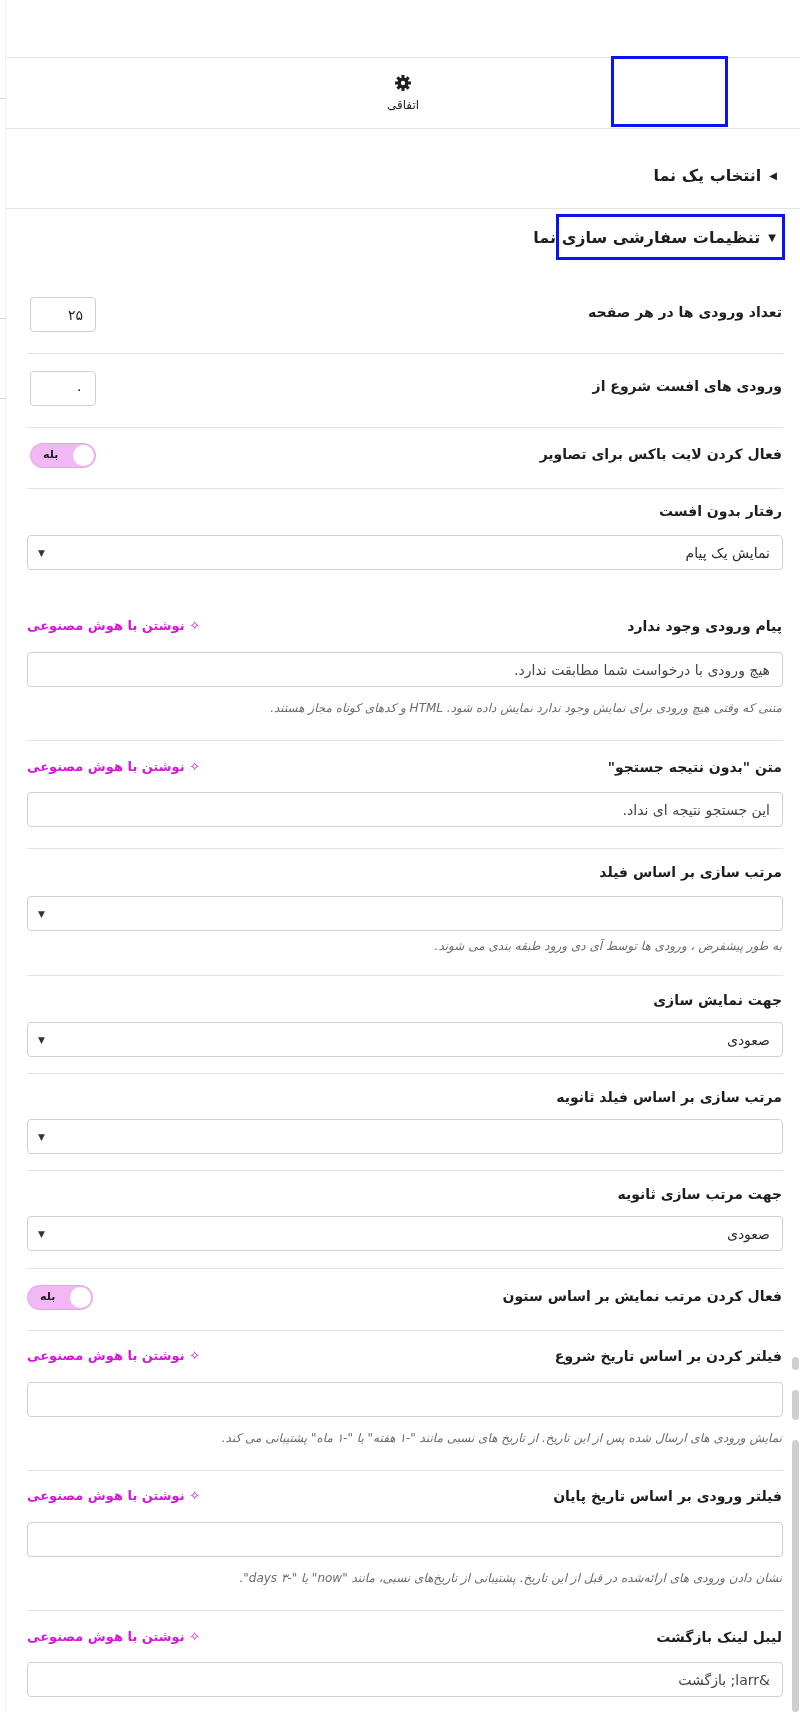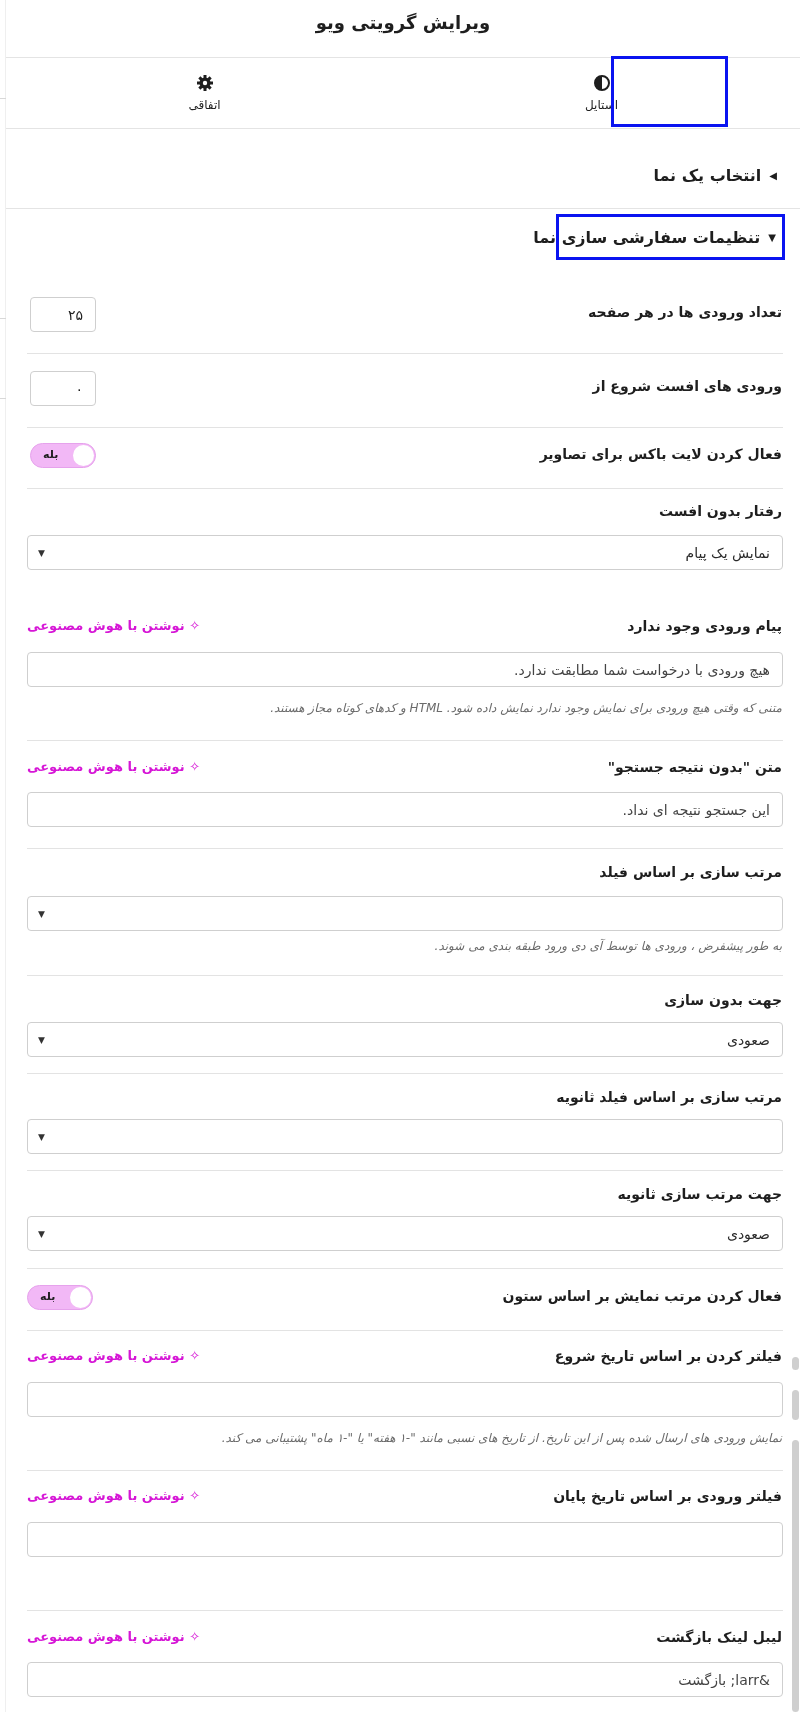--- a/index.html
+++ b/index.html
@@ -43,33 +43,23 @@
 </head>
 <body>
 
 <div class="left-edge"></div>
 <div class="left-tick" style="top:98px"></div>
 <div class="left-tick" style="top:318px"></div>
 <div class="left-tick" style="top:398px"></div>
 
 <div class="panel">
 
-  <div class="title">ویرایش گرویتی ویو</div>
   <div class="hdiv" style="top:57px"></div>
 
   <div class="tabs">
-    <div class="tab">
-      <span class="ico">
-        <svg width="18" height="18" viewBox="0 0 18 18">
-            <circle cx="9" cy="9" r="7" fill="none" stroke="#1e1e1e" stroke-width="2"></circle>
-            <path d="M9 2a7 7 0 0 0 0 14z" fill="#1e1e1e"></path>
-          </svg>
-      </span>
-      <span>استایل</span>
-    </div>
     <div class="tab">
       <span class="ico">
         <svg width="18" height="18" viewBox="0 0 18 18">
             <g fill="#1e1e1e">
               <circle cx="9" cy="9" r="5.5"></circle>
               <rect x="7.5" y="1" width="3" height="4"></rect>
               <rect x="7.5" y="13" width="3" height="4"></rect>
               <rect x="1" y="7.5" width="4" height="3"></rect>
               <rect x="13" y="7.5" width="4" height="3"></rect>
               <rect x="7.5" y="1" width="3" height="4" transform="rotate(45 9 9)"></rect>
@@ -135,21 +125,21 @@
   <div class="rdiv" style="top:848px"></div>
 
   <div class="row-label" style="top:864px">مرتب سازی بر اساس فیلد</div>
   <div class="wide" style="top:896px">
     <span></span>
     <span class="select-arrow">▼</span>
   </div>
   <div class="help" style="top:939px">به طور پیشفرض ، ورودی ها توسط آی دی ورود طبقه بندی می شوند.</div>
   <div class="rdiv" style="top:975px"></div>
 
-  <div class="row-label" style="top:992px">جهت بدون سازی</div>
+  <div class="row-label" style="top:992px">جهت نمایش سازی</div>
   <div class="wide" style="top:1022px">
     <span>صعودی</span>
     <span class="select-arrow">▼</span>
   </div>
   <div class="rdiv" style="top:1073px"></div>
 
   <div class="row-label" style="top:1089px">مرتب سازی بر اساس فیلد ثانویه</div>
   <div class="wide" style="top:1119px">
     <span></span>
     <span class="select-arrow">▼</span>
@@ -176,20 +166,21 @@
     <input value="" style="">
   </div>
   <div class="help" style="top:1431px">نمایش ورودی های ارسال شده پس از این تاریخ. از تاریخ های نسبی مانند "-۱ هفته" یا "-۱ ماه" پشتیبانی می کند.</div>
   <div class="rdiv" style="top:1470px"></div>
 
   <div class="row-label" style="top:1488px">فیلتر ورودی بر اساس تاریخ پایان</div>
   <div class="ai-btn" style="top:1488px"><span>✧ </span><span>نوشتن با هوش مصنوعی</span></div>
   <div class="wide" style="top:1522px">
     <input value="" style="">
   </div>
+  <div class="help" style="top:1571px">نشان دادن ورودی های ارائه‌شده در قبل از این تاریخ. پشتیبانی از تاریخ‌های نسبی، مانند "now" یا "-۳ days".</div>
   <div class="rdiv" style="top:1610px"></div>
 
   <div class="row-label" style="top:1629px">لیبل لینک بازگشت</div>
   <div class="ai-btn" style="top:1629px"><span>✧ </span><span>نوشتن با هوش مصنوعی</span></div>
   <div class="wide" style="top:1662px">
     <input value="&amp;larr; بازگشت" style="">
   </div>
 
   <div class="scroll-seg" style="top:1357px; height:13px"></div>
   <div class="scroll-seg" style="top:1390px; height:30px"></div>

